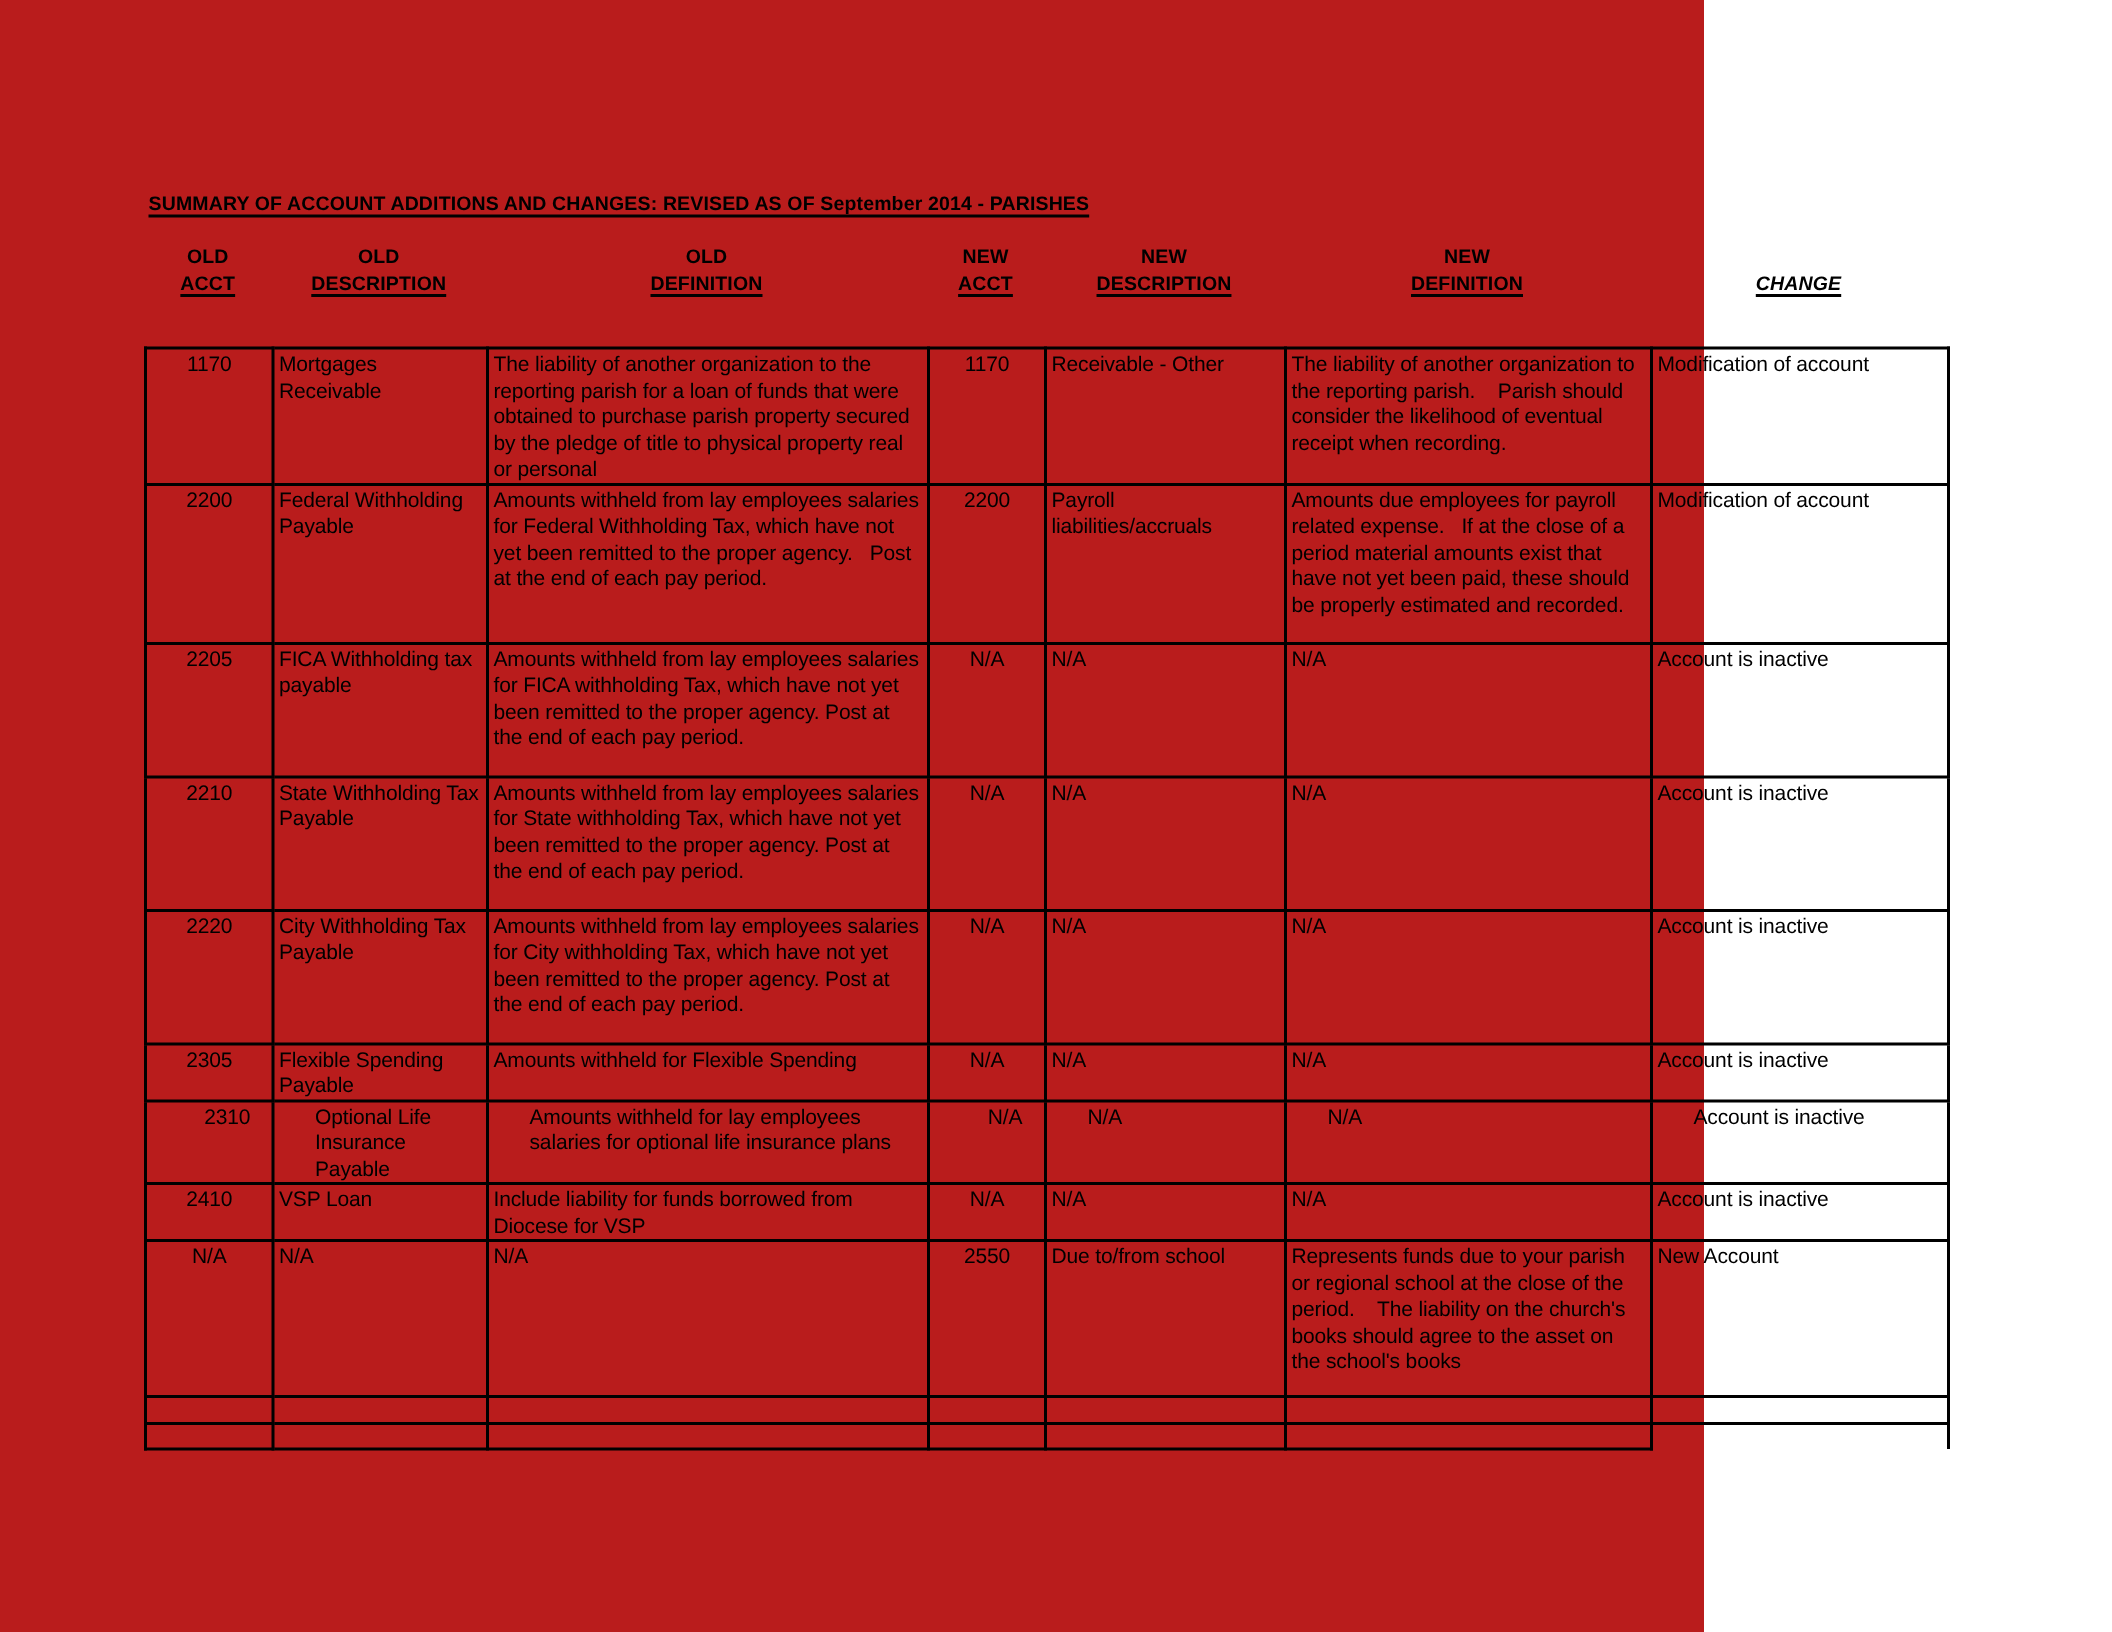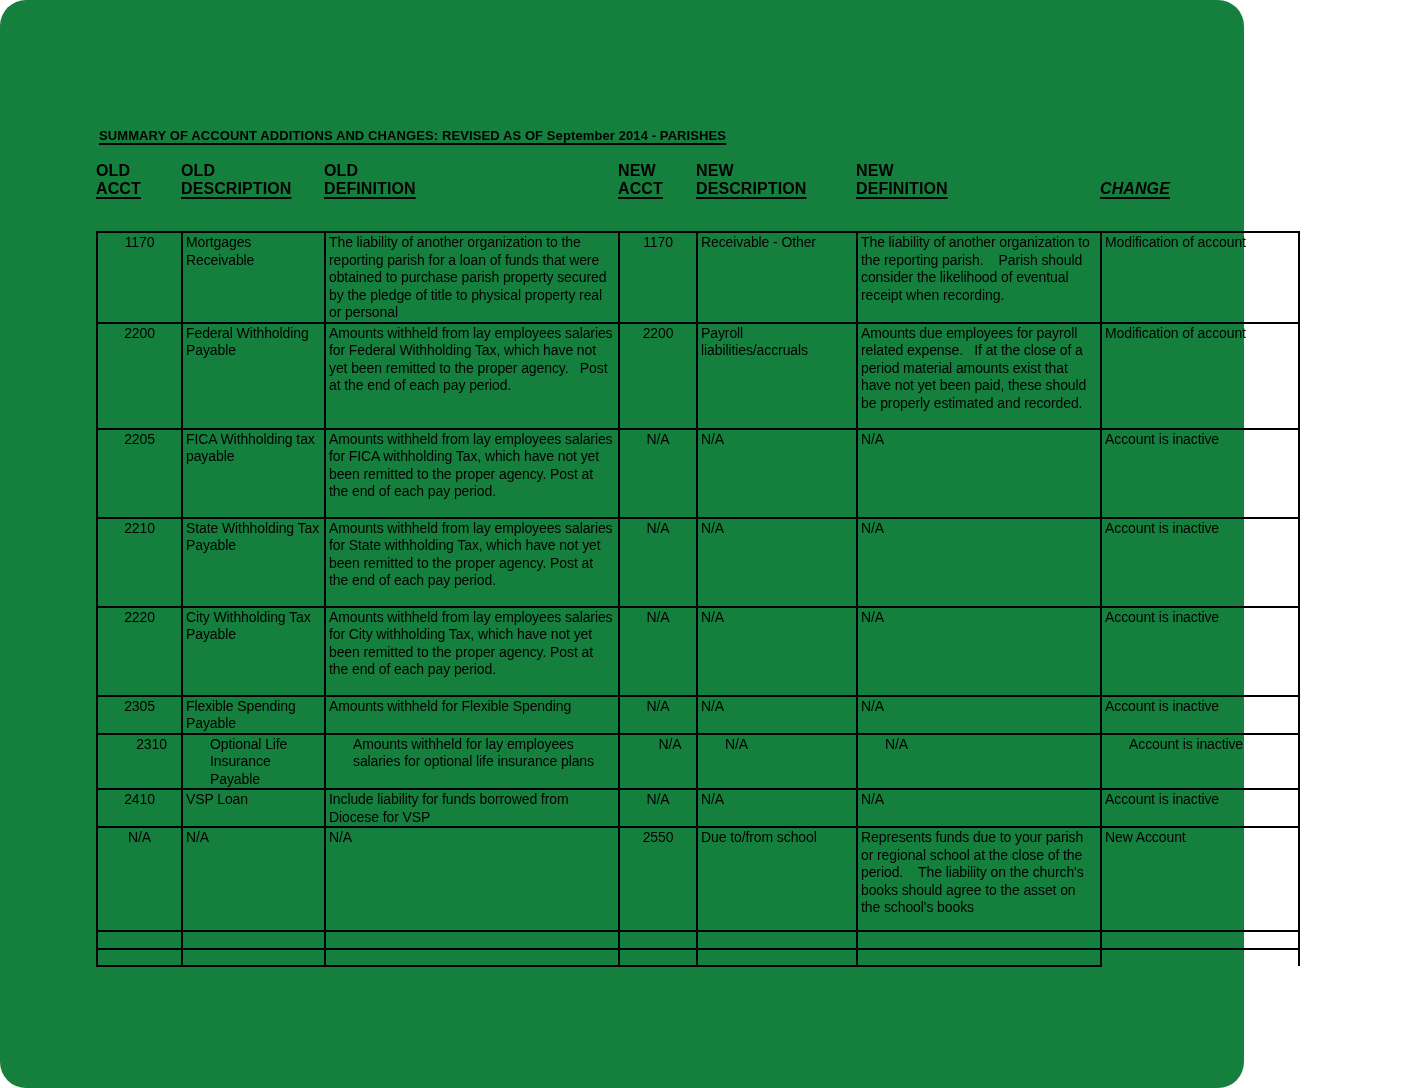--- a/index.html
+++ b/index.html
@@ -6,21 +6,21 @@
     margin: 0;
     padding: 0;
     background: #ffffff;
     width: 1408px;
     height: 1088px;
     overflow: hidden;
     font-family: "Liberation Sans", sans-serif;
     color: #000;
     -webkit-font-smoothing: antialiased;
   }
-  .page { position: relative; width: 1244px; height: 1088px; background: #15803d; border-radius: 26px; }
+  .page { position: relative; width: 1136px; height: 1088px; background: #b91c1c; }
 
   .doc-title {
     position: absolute;
     left: 99px;
     top: 128px;
     font-size: 13px;
     font-weight: bold;
     letter-spacing: 0.1px;
     text-decoration: underline;
     text-decoration-thickness: 2px;
@@ -30,22 +30,23 @@
 
   
   .col-headers {
     position: absolute;
     left: 96px;
     top: 162px;
     width: 1202px;
     display: flex;
   }
   .col-head {
+    text-align: center;
     font-weight: bold;
-    font-size: 16px;
+    font-size: 13px;
     line-height: 18px;
     letter-spacing: 0.1px;
   }
   .col-head .grp { display: block; min-height: 18px; }
   .col-head .nm  {
     display: inline-block;
     text-decoration: underline;
     text-decoration-thickness: 2px;
     text-underline-offset: 3px;
     min-height: 18px;

